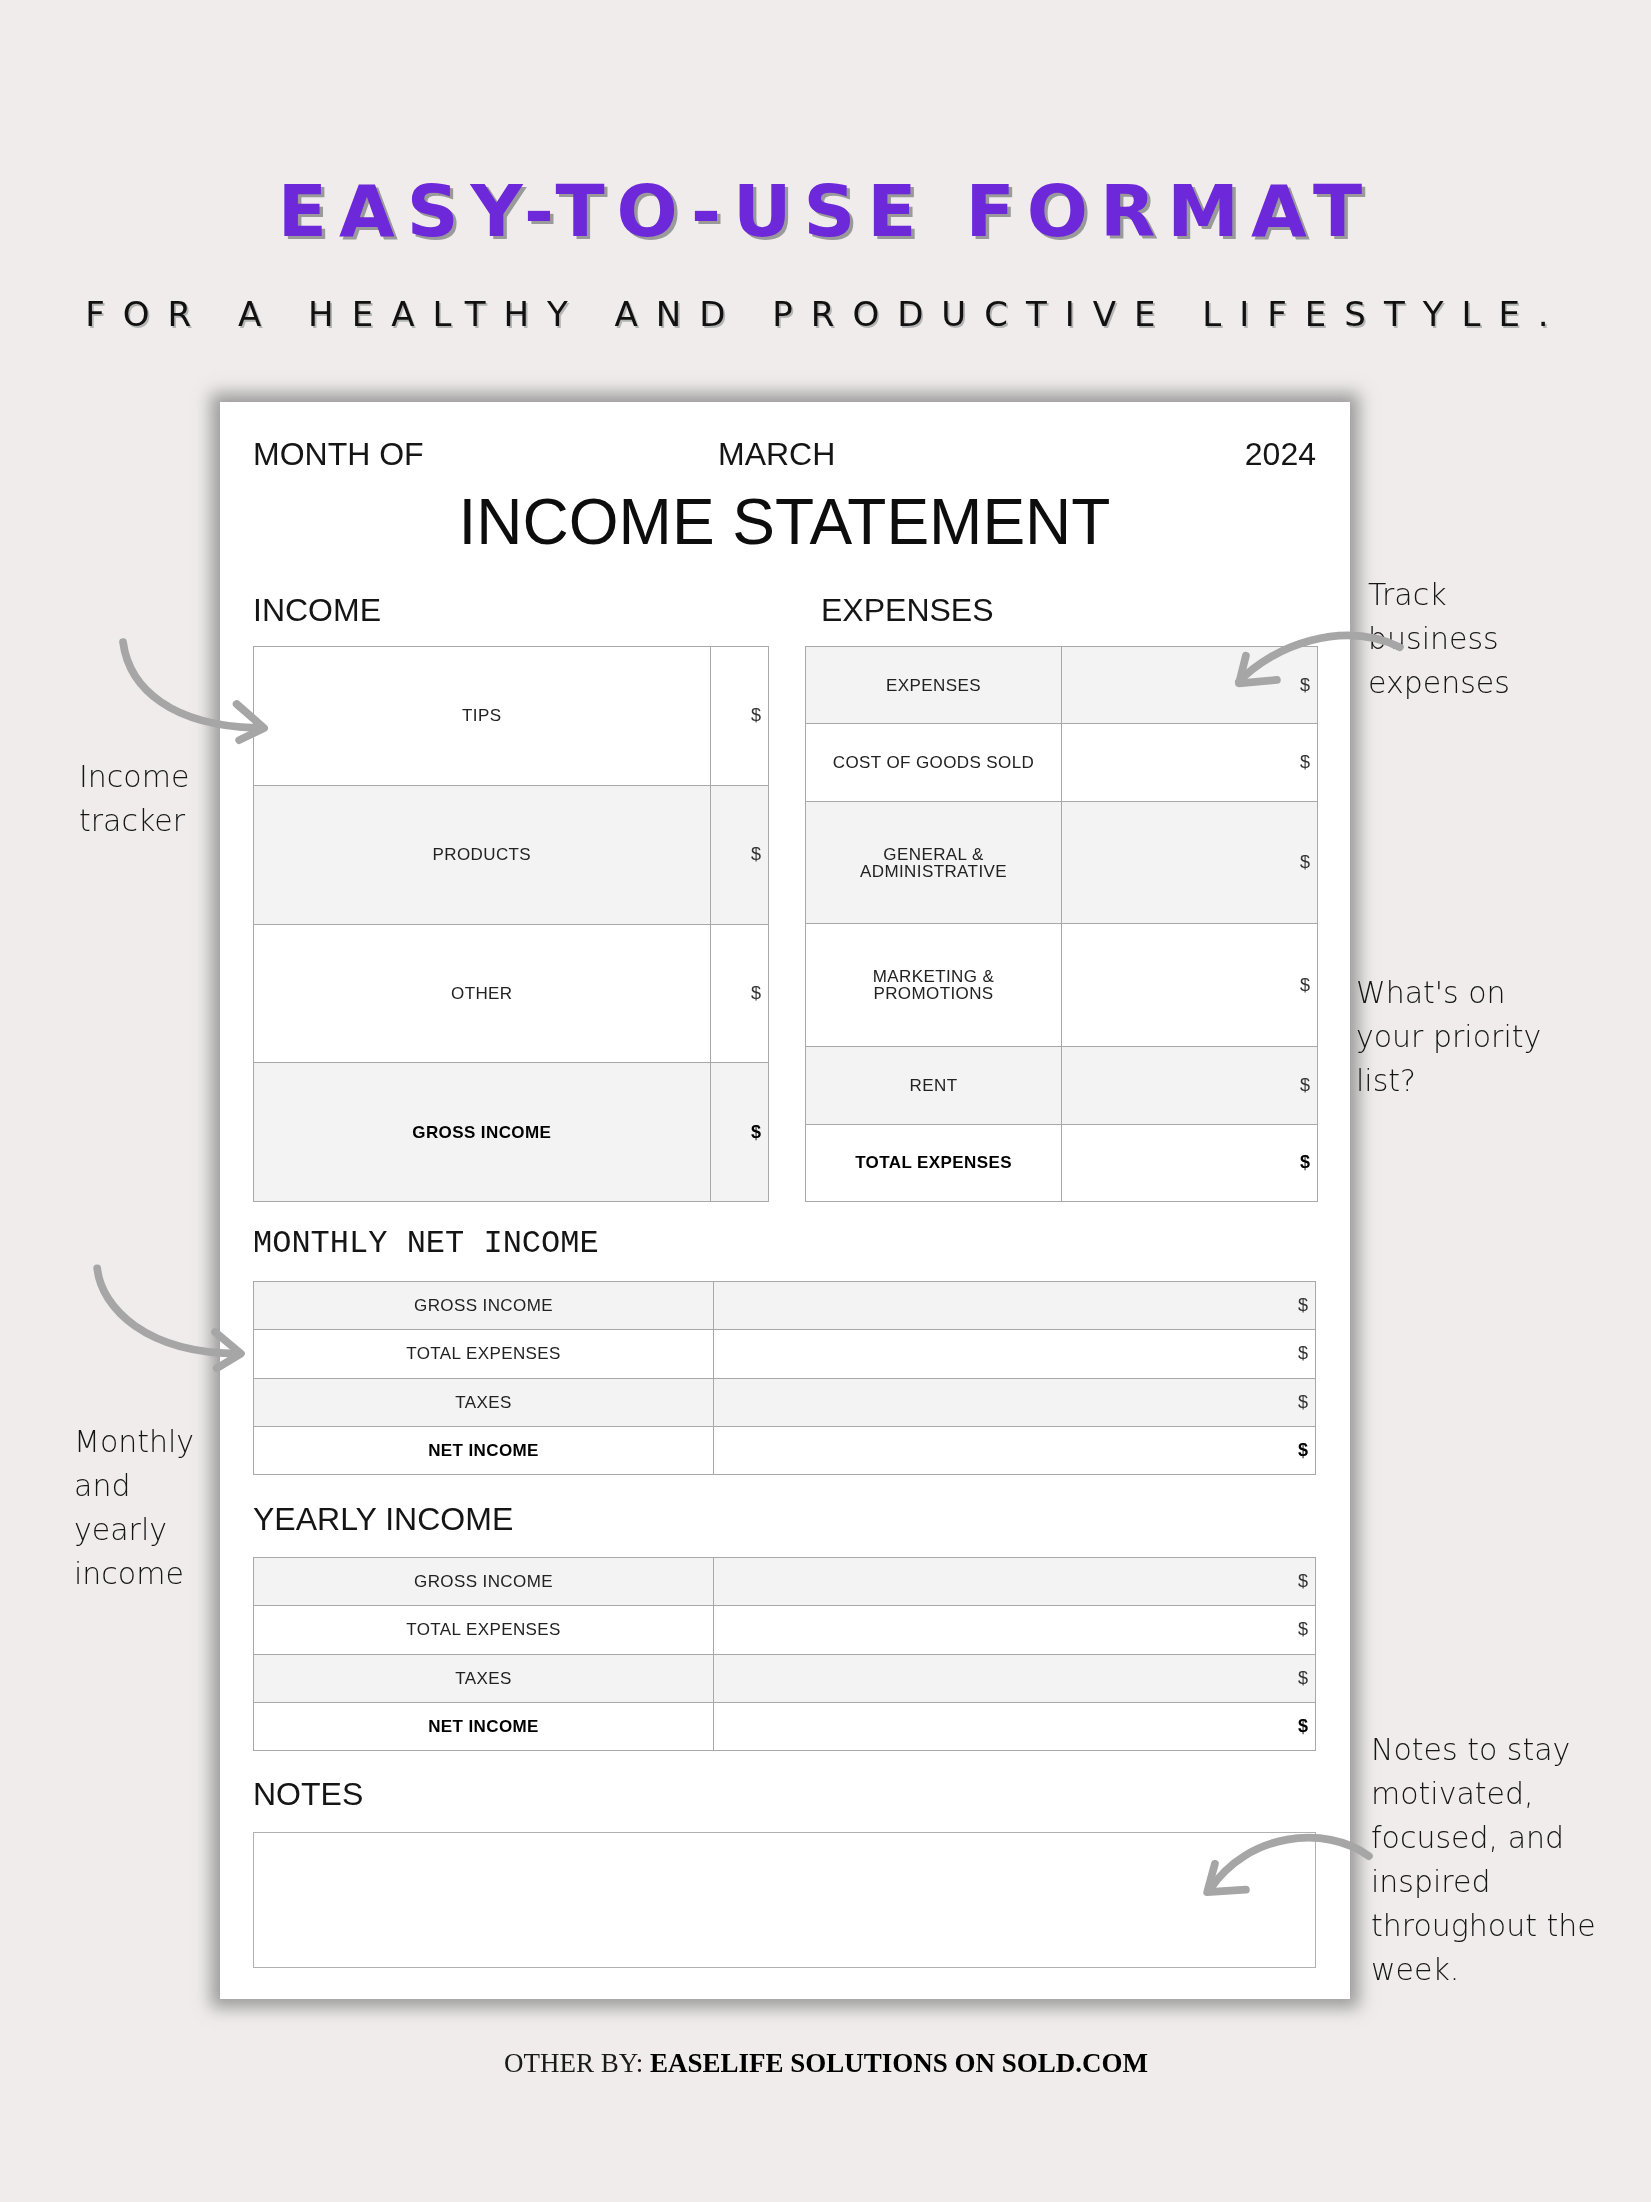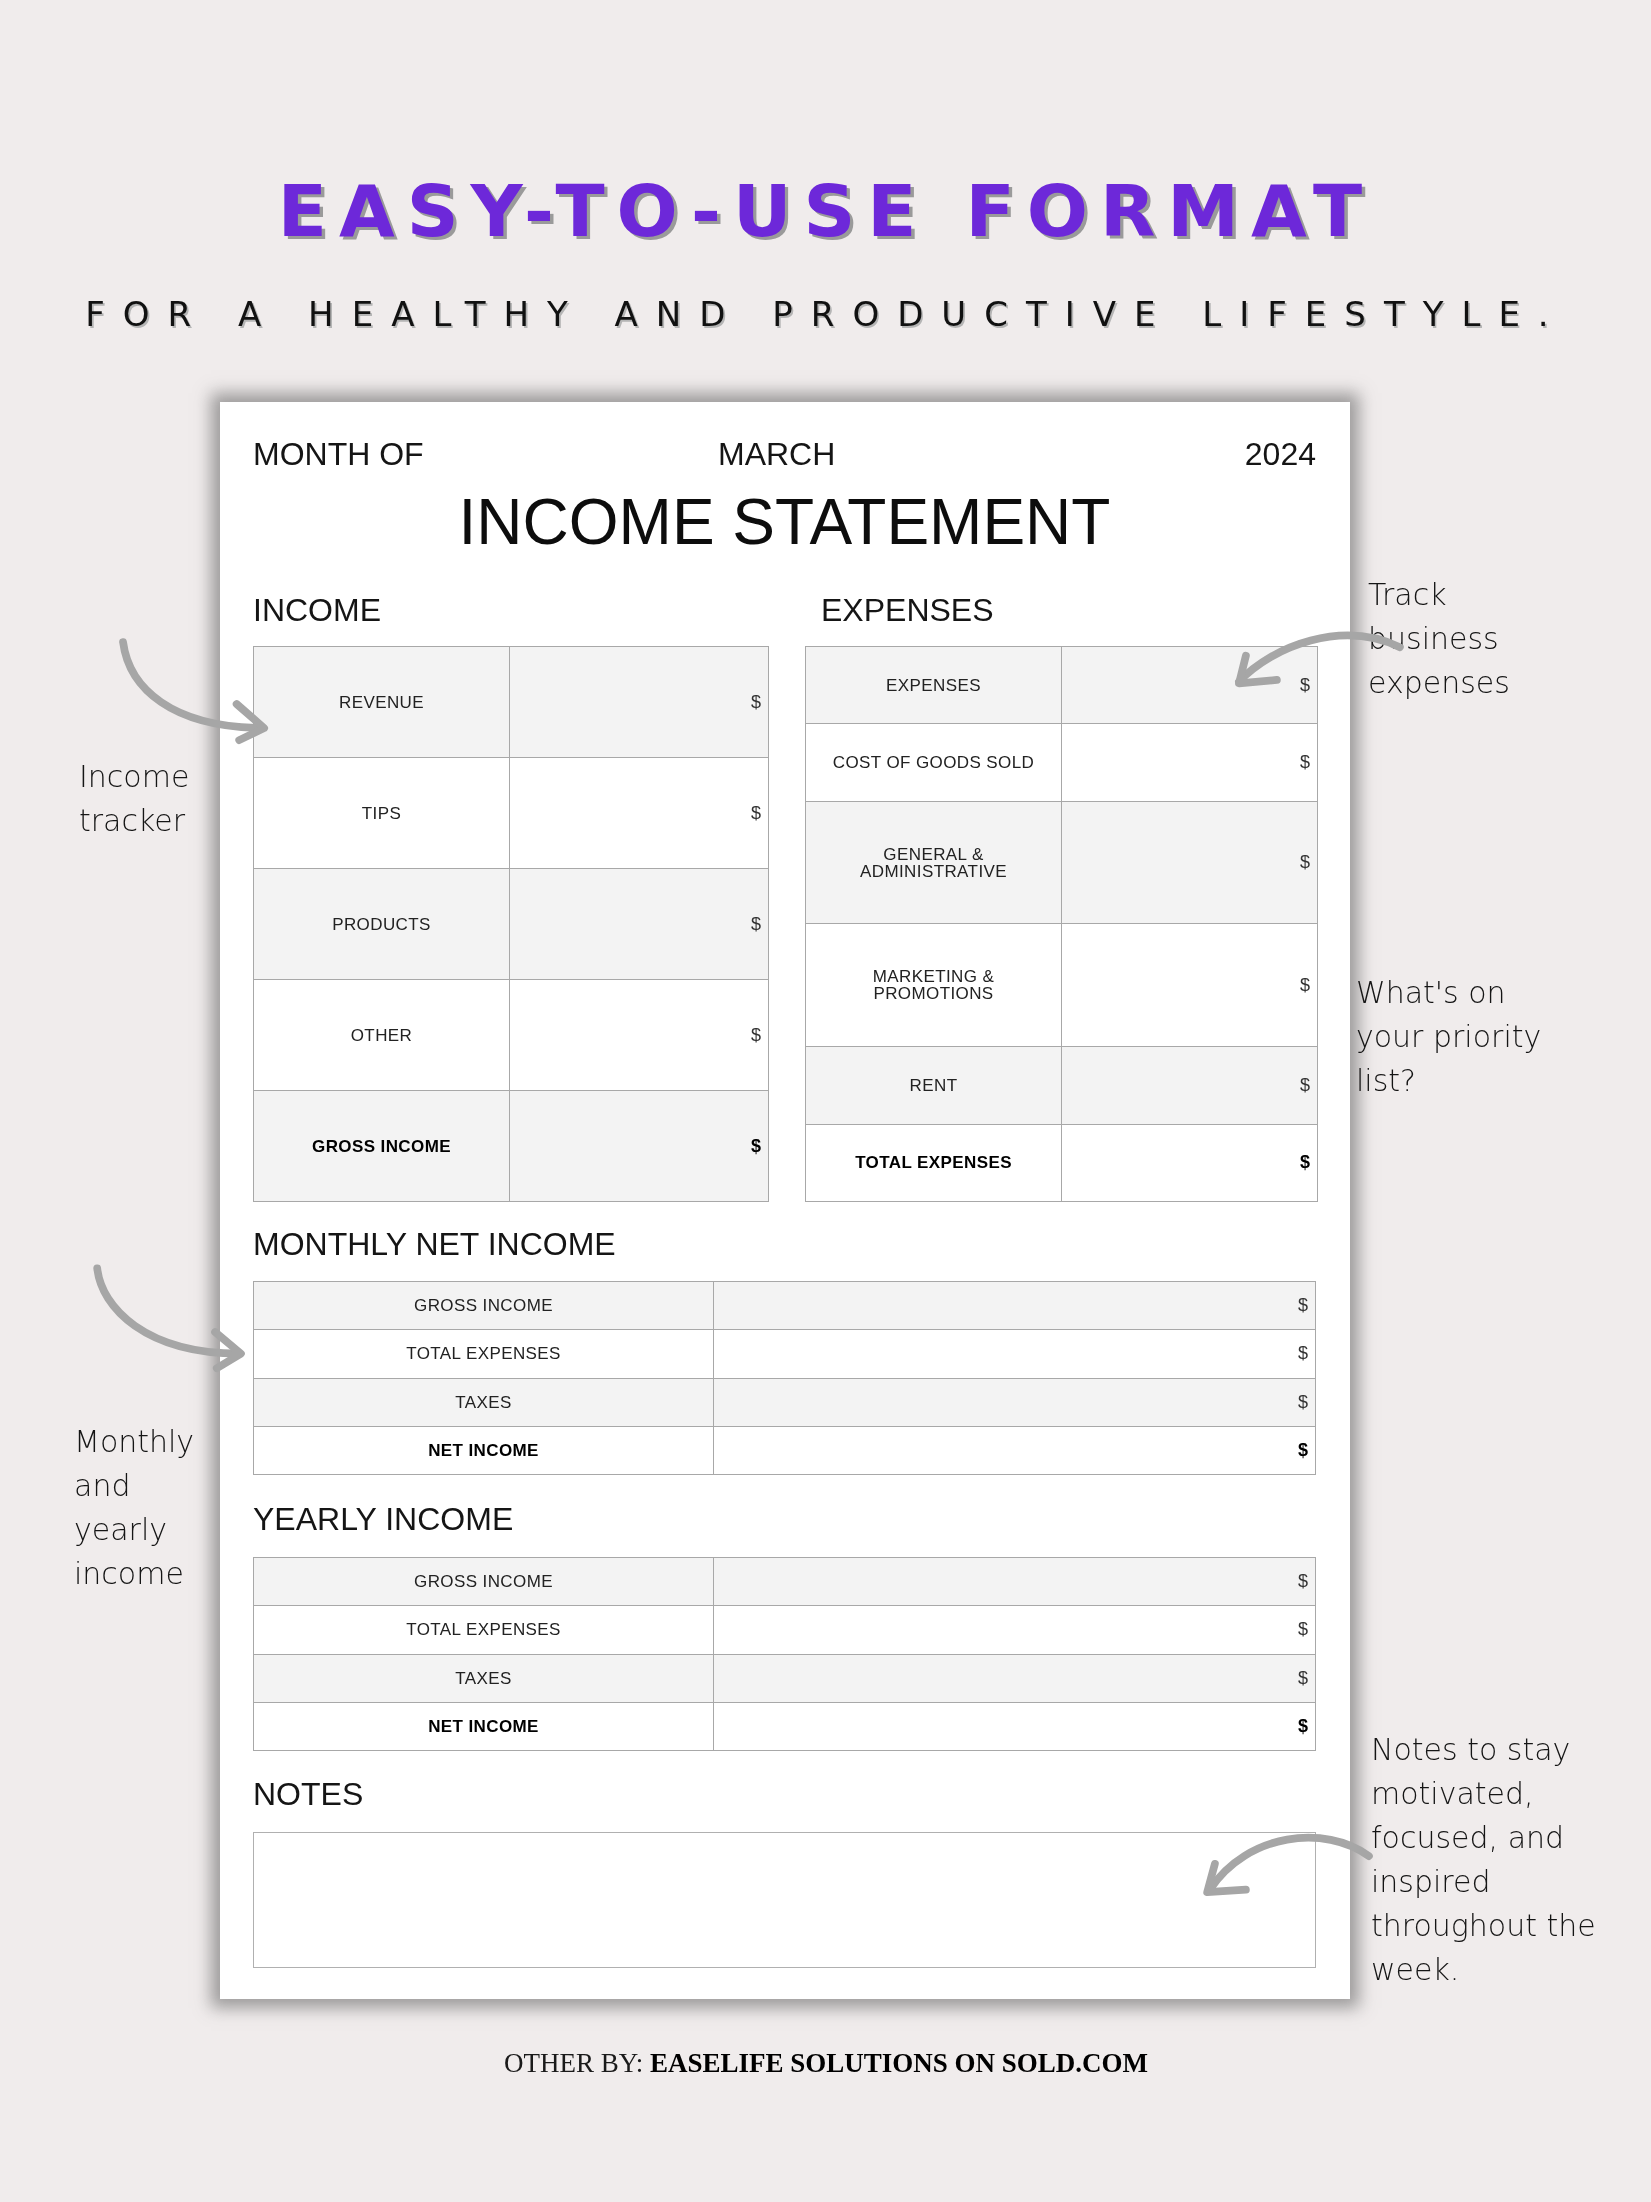--- a/index.html
+++ b/index.html
@@ -90,24 +90,20 @@
     <div class="month-row">
       <span class="l">MONTH OF</span>
       <span class="c">MARCH</span>
       <span class="r">2024</span>
     </div>
     <div class="title">INCOME STATEMENT</div>
 
     <div class="sec-head" style="left:0; top:188px;">INCOME</div>
     <table class="grid" style="left:0; top:244px; width:516px; height:556px;">
       <tbody>
-          <tr class="shade">
-        <td class="lbl" style="width:256px">REVENUE</td>
-        <td class="val">$</td>
-      </tr>
       <tr>
         <td class="lbl">TIPS</td>
         <td class="val">$</td>
       </tr>
       <tr class="shade">
         <td class="lbl">PRODUCTS</td>
         <td class="val">$</td>
       </tr>
       <tr>
         <td class="lbl">OTHER</td>
@@ -149,21 +145,21 @@
         <td class="lbl">RENT</td>
         <td class="val">$</td>
       </tr>
       <tr class="total">
         <td class="lbl">TOTAL EXPENSES</td>
         <td class="val">$</td>
       </tr>
     </tbody>
       </table>
 
-    <div class="sec-head" style="left:0; top:822px;">MONTHLY NET INCOME</div>
+    <div class="sec-head" style="left:0; top:822px;font-family:Liberation Mono, monospace;">MONTHLY NET INCOME</div>
     <table class="grid" style="left:0; top:879px; width:1063px; height:194px;">
       <tbody>
           <tr class="shade">
         <td class="lbl" style="width:460px">GROSS INCOME</td>
         <td class="val">$</td>
       </tr>
       <tr>
         <td class="lbl">TOTAL EXPENSES</td>
         <td class="val">$</td>
       </tr>

